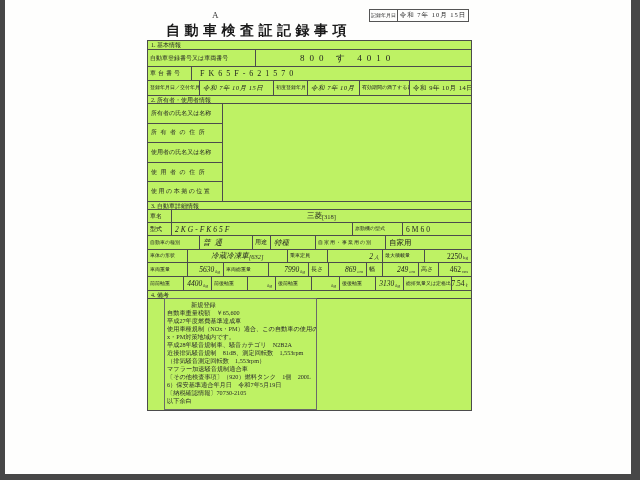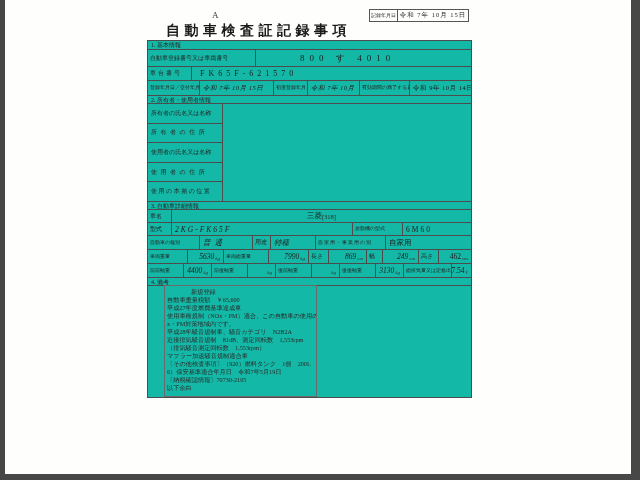--- a/index.html
+++ b/index.html
@@ -14,21 +14,21 @@
   #bar-b { left:0; bottom:0; width:640px; height:6px; }
 
   .marker { position:absolute; left:212px; top:10px; font-size:9px; color:#333; }
 
   .datebox { position:absolute; left:369px; top:9px; width:100px; height:13px; border:1px solid #555; display:flex; }
   .datebox .dlabel { width:28px; font-size:5px; line-height:5.5px; padding:1px 1px; border-right:1px solid #555; display:flex; align-items:center; color:#2a2a2a; }
   .datebox .dvalue { flex:1; font-size:6.5px; display:flex; align-items:center; justify-content:center; letter-spacing:1px; white-space:nowrap; }
 
   .title { position:absolute; left:166px; top:22px; font-size:14px; font-weight:600; letter-spacing:4.5px; color:#1a1a1a; white-space:nowrap; }
 
-  .sheet { position:absolute; left:147px; top:40px; width:325px; border:1px solid #4c4c4c; background:#14b8a6; }
+  .sheet { position:absolute; left:147px; top:40px; width:325px; border:1px solid #4c4c4c; background:#bef264; }
   .shead { font-size:6px; line-height:7px; height:8px; padding:1px 3px 0; color:#222; border-top:1px solid #4c4c4c; }
   .sheet > :first-child { border-top:none; }
   .r { display:flex; border-top:1px solid #4c4c4c; align-items:stretch; }
   .lb { font-size:6px; line-height:1.1; color:#232323; display:flex; align-items:center; padding:0 2px; border-right:1px solid #4c4c4c; white-space:nowrap; overflow:hidden; flex:none; }
   .lb.t5 { font-size:5px; }
   .vl { font-size:7.5px; display:flex; align-items:center; padding:0 3px; white-space:nowrap; overflow:hidden; }
   .vl.bdr { border-right:1px solid #4c4c4c;font-style:italic; }
   .vl.num { justify-content:flex-end; }
   .vl.flex1, .lb.flex1 { flex:1; }
   .u { font-size:5px; margin-left:1px; align-self:flex-end; padding-bottom:2px; color:#333; }
@@ -125,20 +125,37 @@
 
     <div class="r" style="height:14px">
       <div class="lb t5" style="width:52px">自動車の種別</div>
       <div class="vl bdr" style="width:53px; letter-spacing:4px">普通</div>
       <div class="lb" style="width:18px">用途</div>
       <div class="vl bdr" style="width:45px">特種</div>
       <div class="lb t5" style="width:70px; letter-spacing:1px">自家用・事業用の別</div>
       <div class="vl flex1">自家用</div>
     </div>
 
+    <div class="r" style="height:13px">
+      <div class="lb t5" style="width:40px">車体の形状</div>
+      <div class="vl bdr between" style="width:100px">
+        <span>冷蔵冷凍車</span>
+        <span class="code">[632]</span>
+      </div>
+      <div class="lb t5" style="width:40px">乗車定員</div>
+      <div class="vl bdr num" style="width:55px">
+        <span>2</span>
+        <span class="u">人</span>
+      </div>
+      <div class="lb t5" style="width:42px">最大積載量</div>
+      <div class="vl flex1 num">
+        <span>2250</span>
+        <span class="u">kg</span>
+      </div>
+    </div>
 
     <div class="r" style="height:14px">
       <div class="lb t5" style="width:40px">車両重量</div>
       <div class="vl bdr num" style="width:36px">
         <span>5630</span>
         <span class="u">kg</span>
       </div>
       <div class="lb t5" style="width:45px">車両総重量</div>
       <div class="vl bdr num" style="width:40px">
         <span>7990</span>

